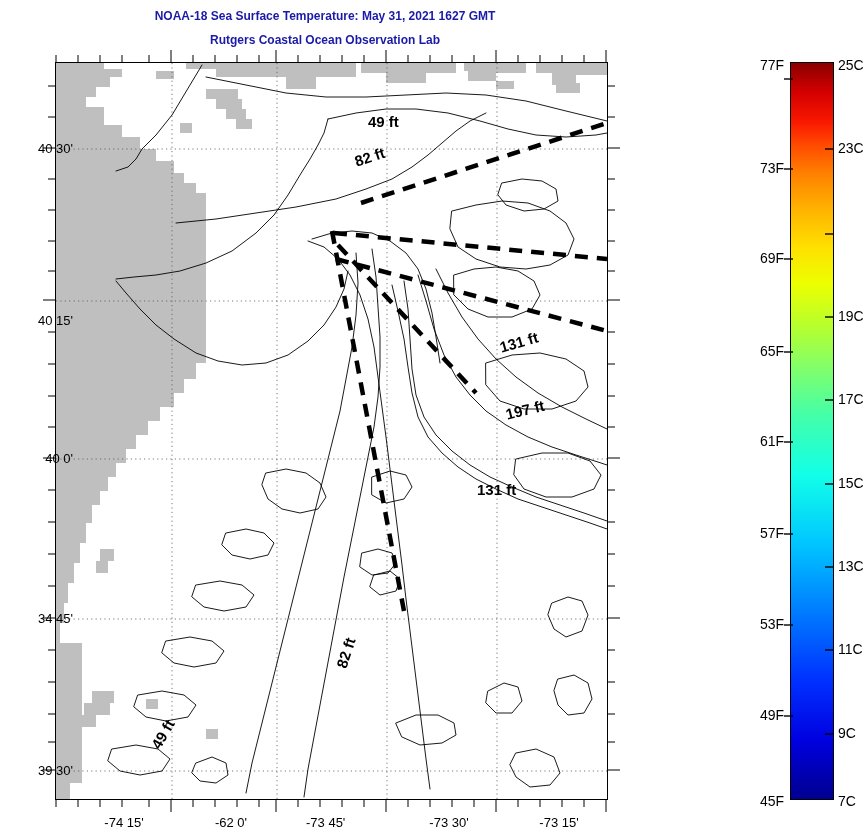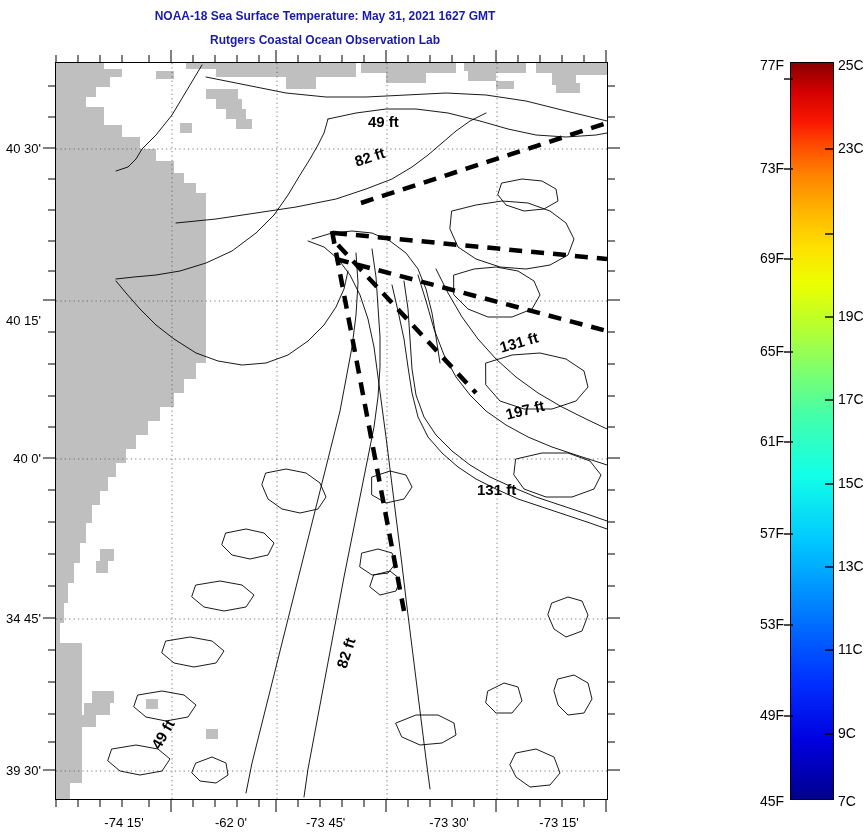--- a/index.html
+++ b/index.html
@@ -12,21 +12,21 @@
               letter-spacing:0px;white-space:nowrap;}
 
   
   #map-frame{position:absolute;left:55px;top:62px;width:553px;height:738px;
              border:1px solid #000;box-sizing:border-box;background:#ffffff;
              overflow:hidden;}
   #map-svg{position:absolute;left:0;top:0;width:551px;height:736px;display:block;}
 
   
   .axis-label{position:absolute;color:#000;font-size:13px;white-space:nowrap;}
-  .ylab{text-align:right;}
+  .ylab{text-align:right;padding-left:32px;}
   #ticks-svg{position:absolute;left:0;top:0;width:864px;height:832px;
              pointer-events:none;}
 
   
   #colorbar-wrap{position:absolute;left:790px;top:62px;width:44px;height:738px;}
   #colorbar{position:absolute;left:0;top:0;width:44px;height:738px;
             border:1px solid #000;box-sizing:border-box;
             background:linear-gradient(to top,
               #00008f 0%,
               #0000e0 8%,

